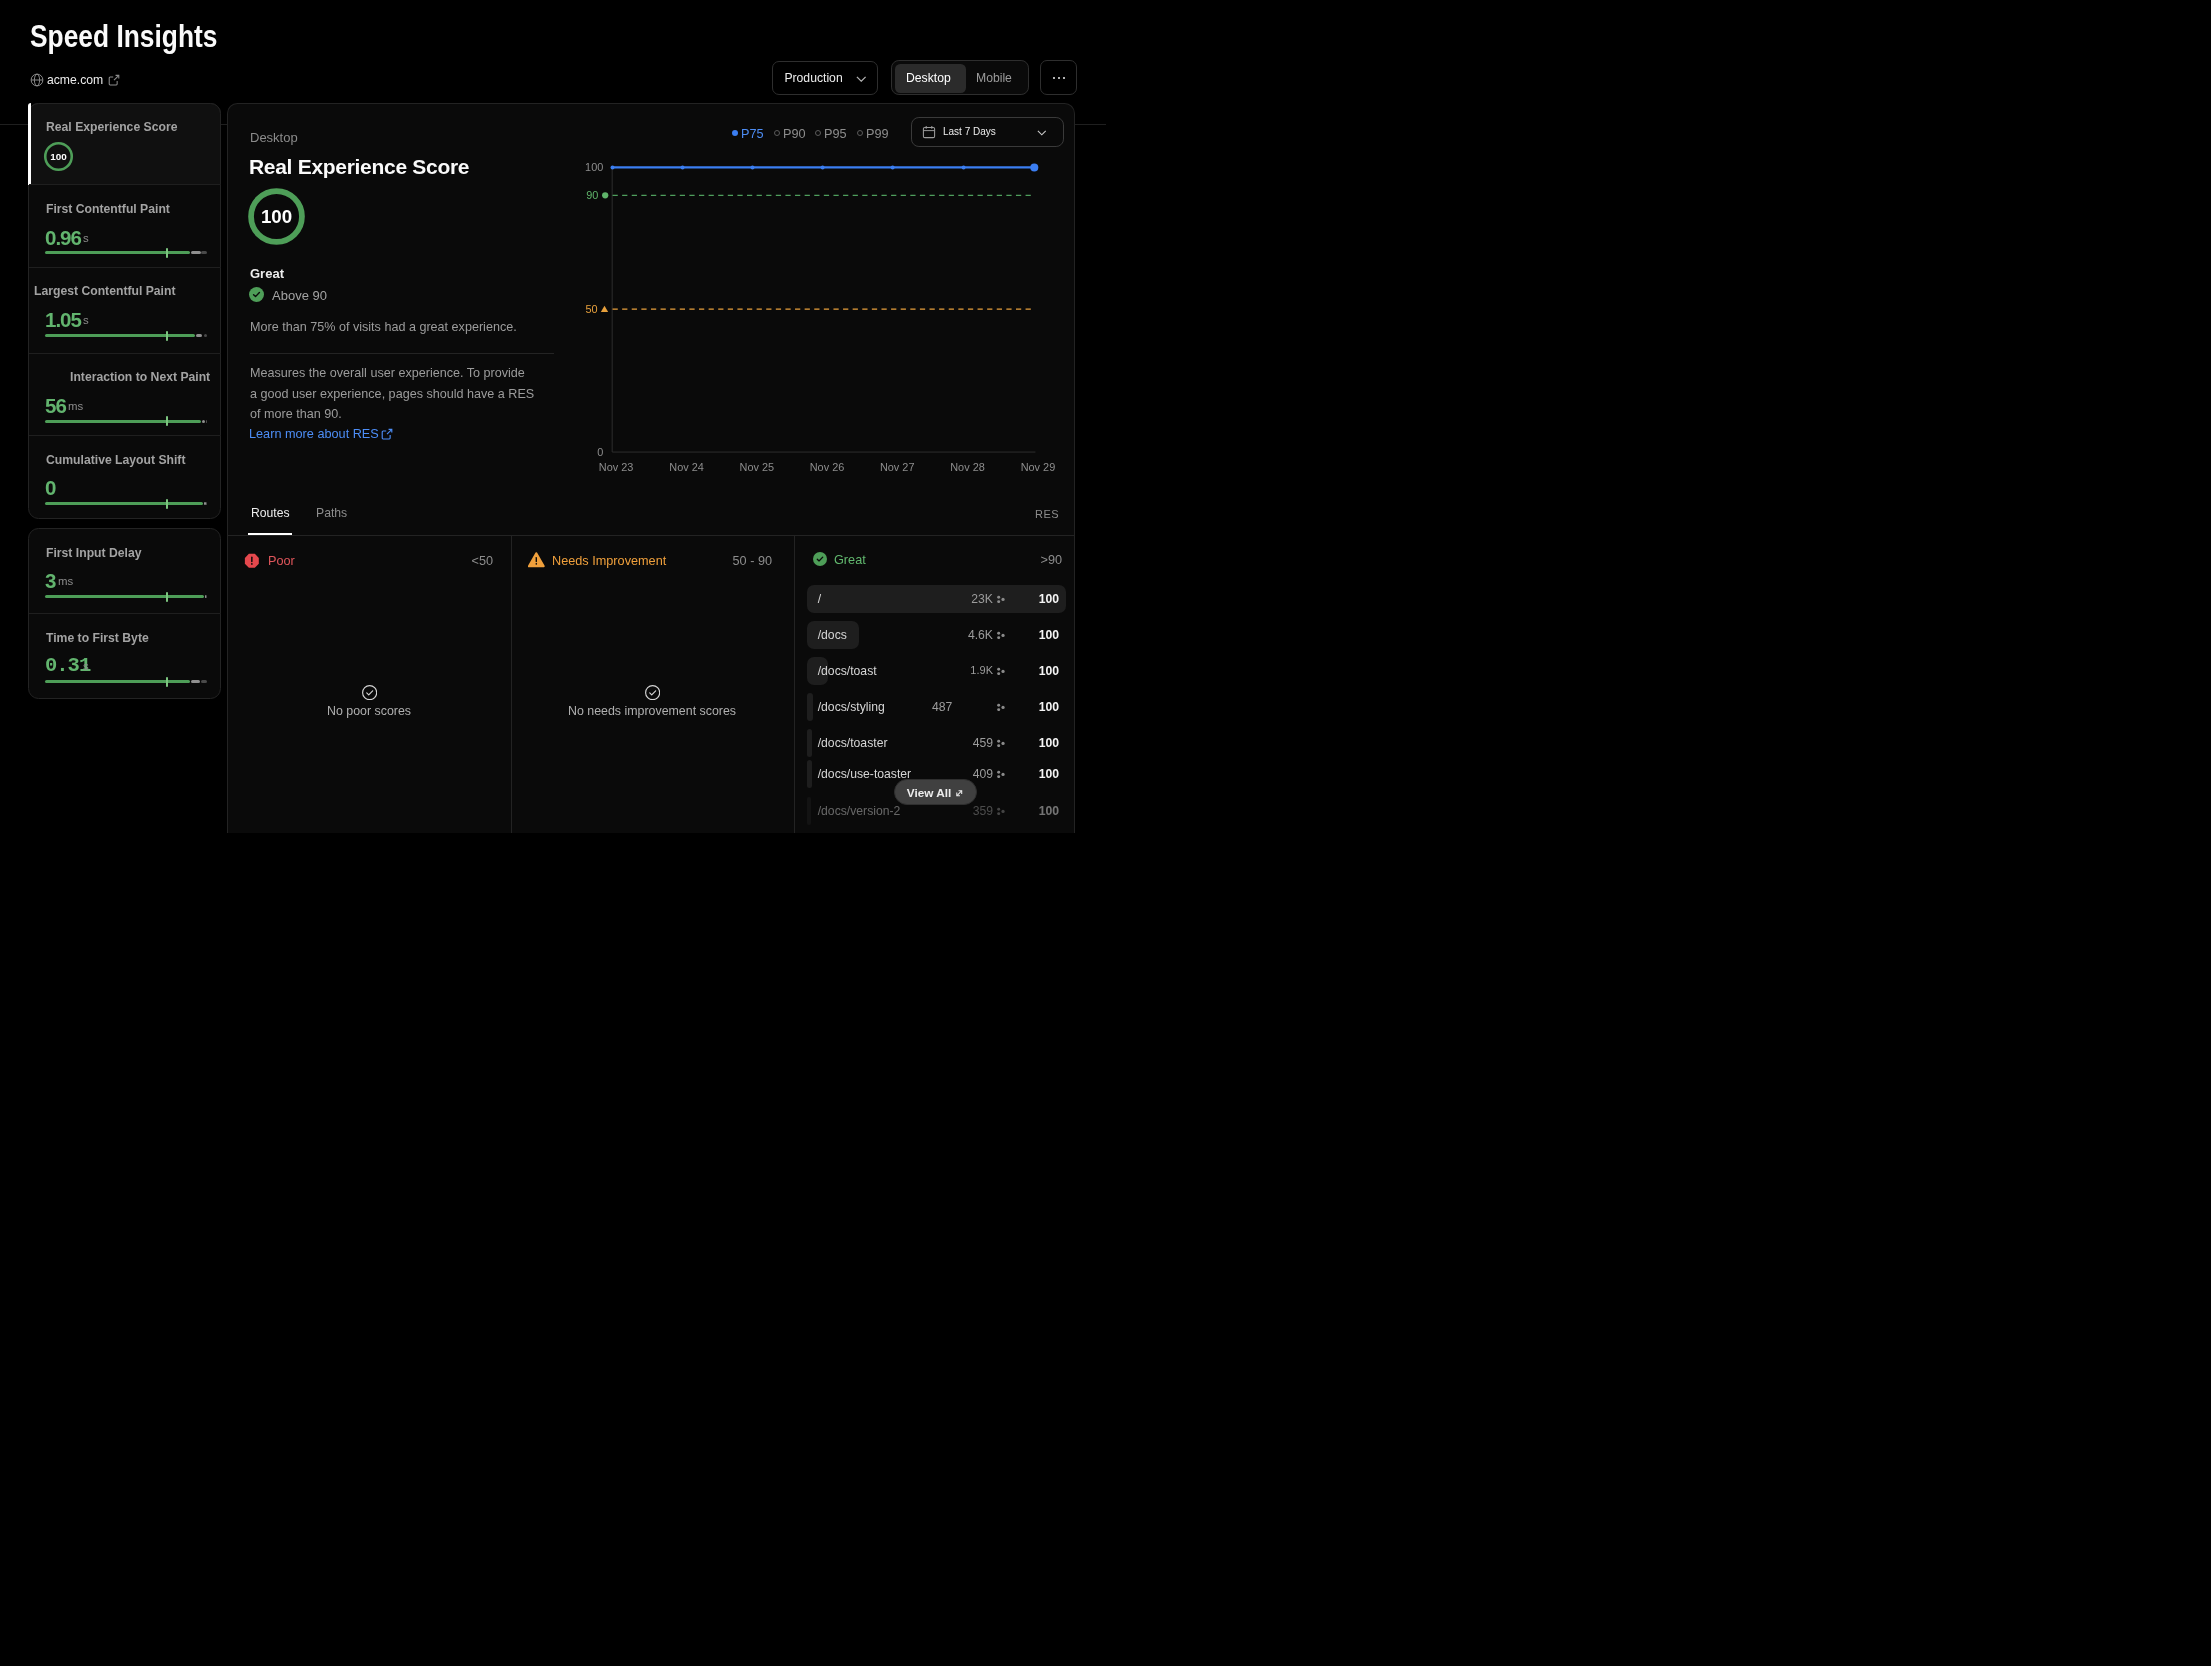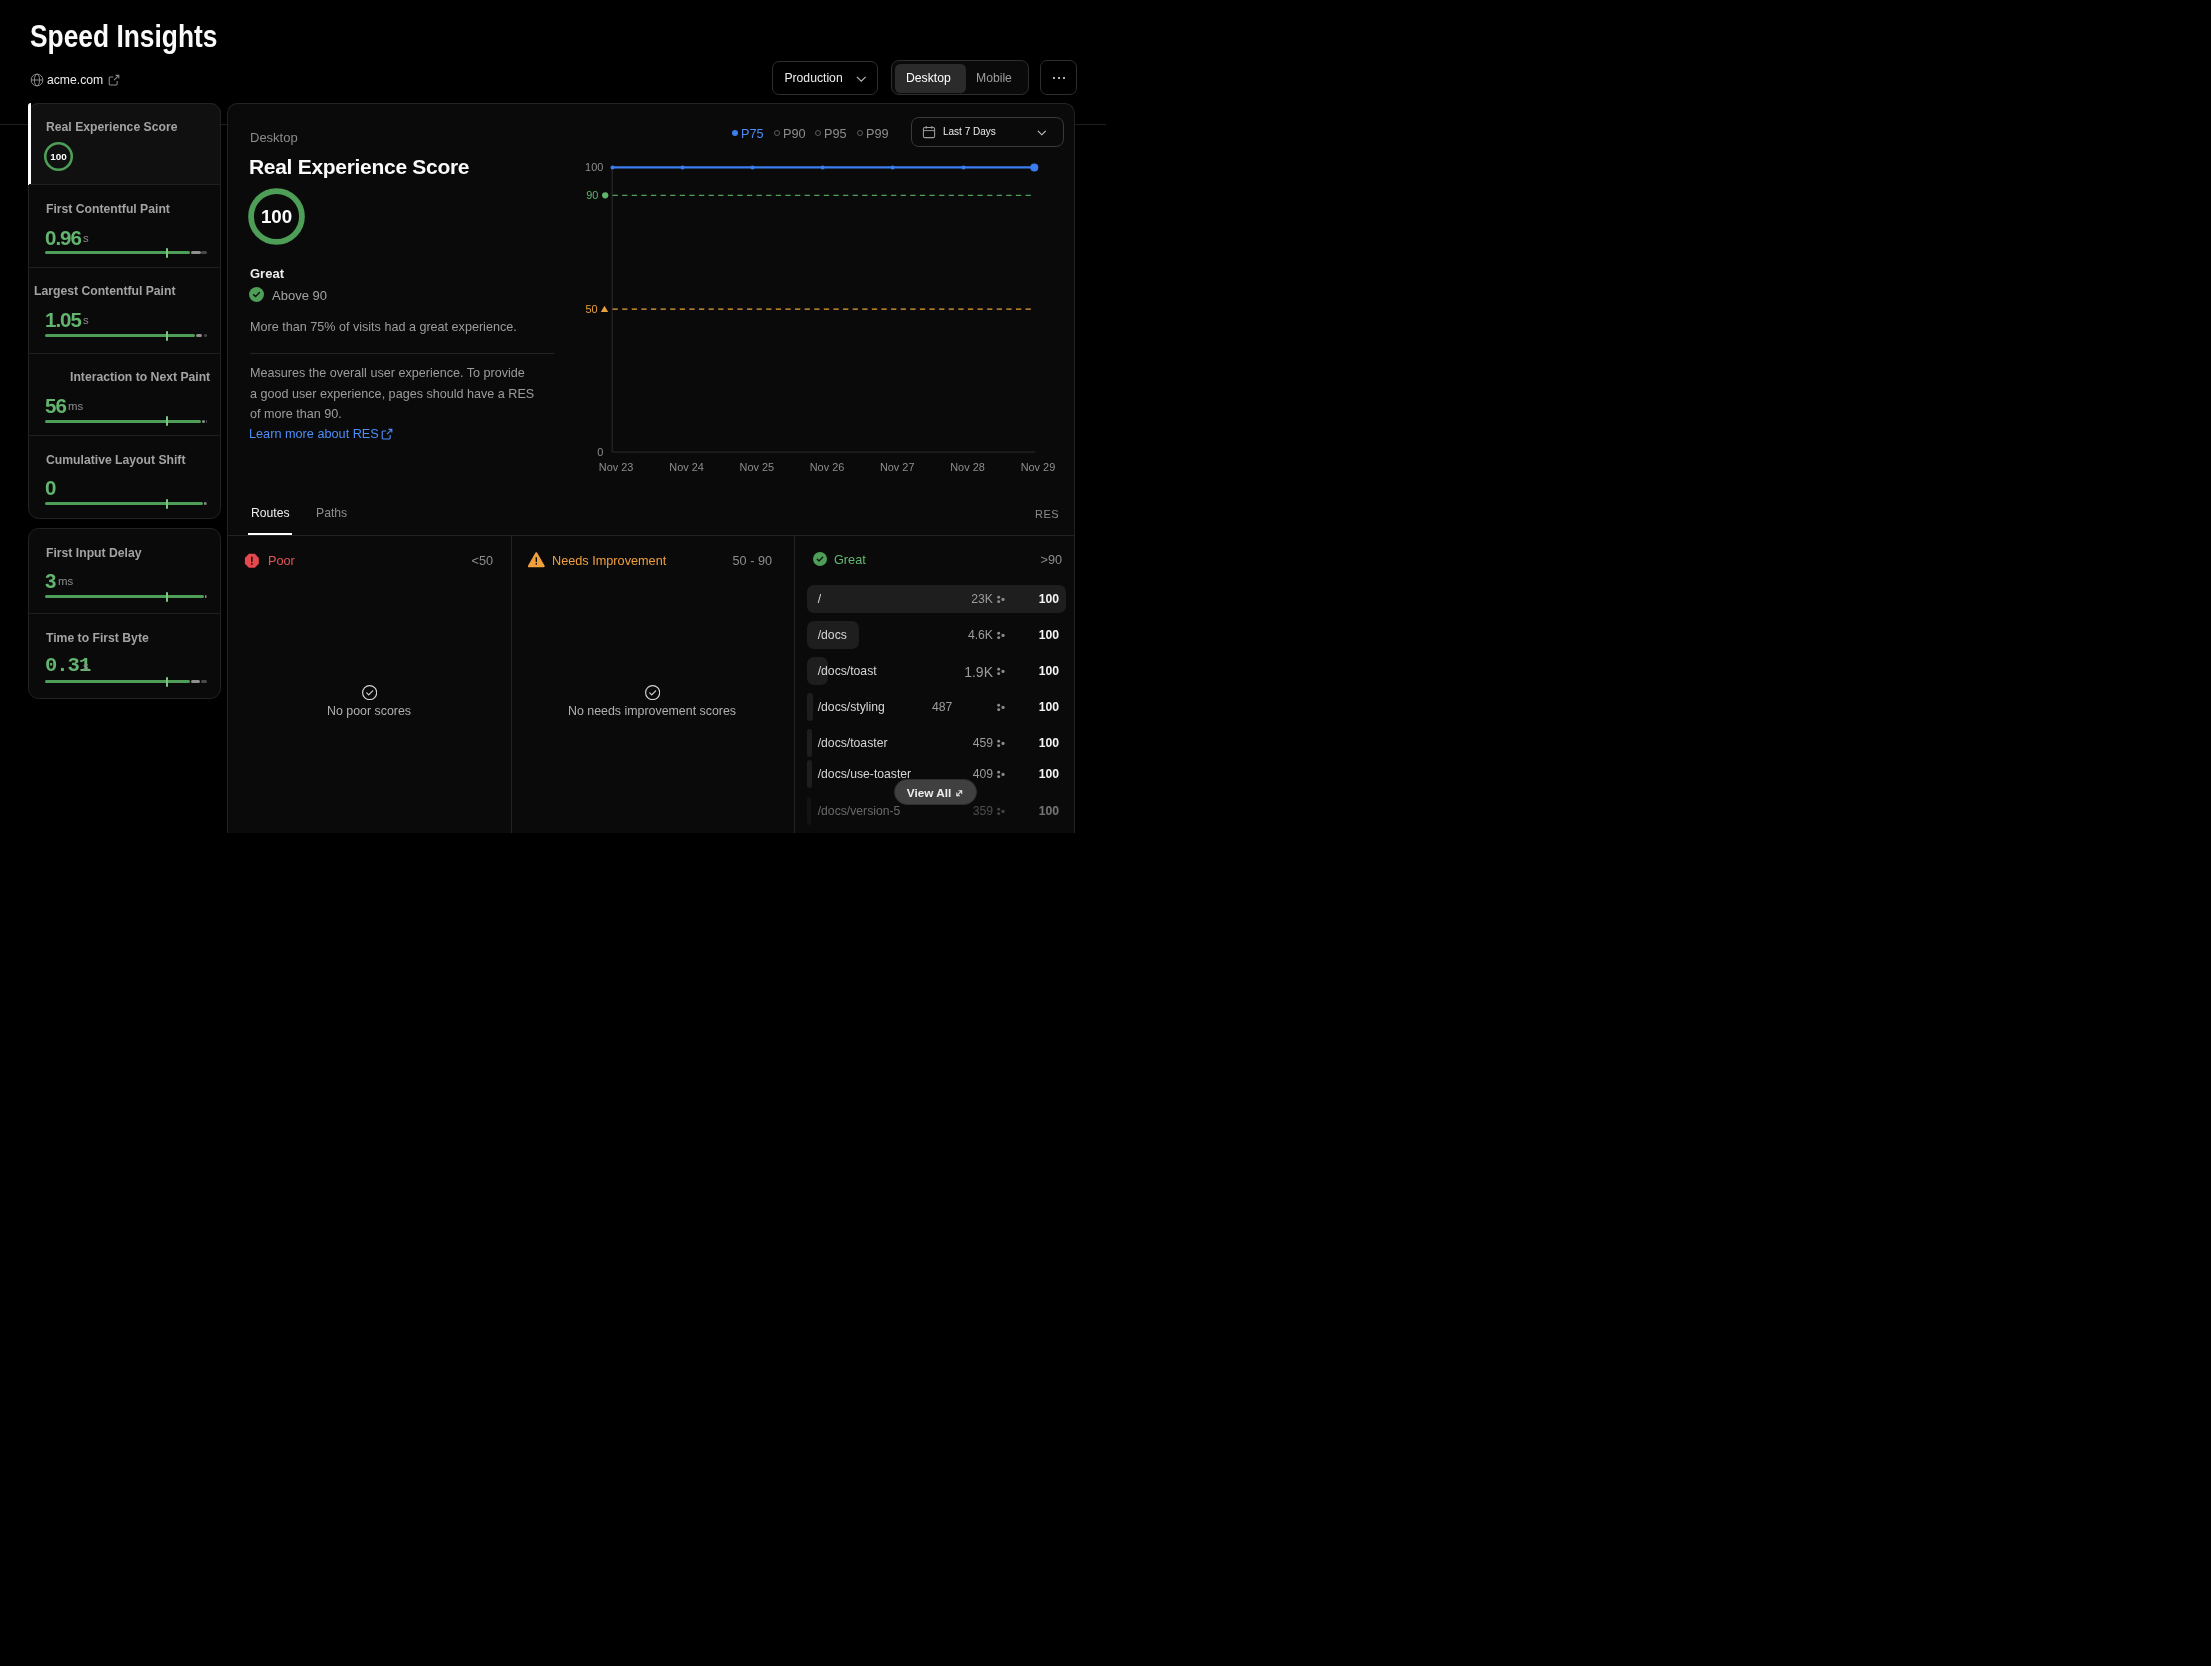--- a/index.html
+++ b/index.html
@@ -234,21 +234,21 @@
 <svg class="abs" style="left:190px;top:9.8px" width="7.9" height="8.7" viewBox="0 0 9 10" fill="#8b8b8b">
           <circle cx="1.9" cy="2.6" r="1.7"></circle>
           <circle cx="1.9" cy="7.6" r="1.7"></circle>
           <circle cx="6.9" cy="5.1" r="1.9"></circle>
         </svg>
 <span class="abs" style="left:208px;top:7px;width:44px;text-align:right;font-size:12.2px;font-weight:700;color:#f5f5f5;">100</span>
 </div>
 <div class="abs" style="left:807px;top:657px;width:259px;height:28px;opacity:1.0;">
 <div class="abs" style="left:0;top:0;width:21.4px;height:28px;background:#1e1e1e;border-radius:7px;"></div>
 <span class="abs" style="left:10.7px;top:7px;font-size:12.2px;color:#d6d6d6;">/docs/toast</span>
-<span class="abs" style="left:125px;top:7px;width:61px;text-align:right;font-size:14px;color:#9c9c9c;">1.9K</span>
+<span class="abs" style="left:125px;top:7px;width:61px;text-align:right;font-size:11px;color:#9c9c9c;">1.9K</span>
 <svg class="abs" style="left:190px;top:9.8px" width="7.9" height="8.7" viewBox="0 0 9 10" fill="#8b8b8b">
           <circle cx="1.9" cy="2.6" r="1.7"></circle>
           <circle cx="1.9" cy="7.6" r="1.7"></circle>
           <circle cx="6.9" cy="5.1" r="1.9"></circle>
         </svg>
 <span class="abs" style="left:208px;top:7px;width:44px;text-align:right;font-size:12.2px;font-weight:700;color:#f5f5f5;">100</span>
 </div>
 <div class="abs" style="left:807px;top:693px;width:259px;height:28px;opacity:1.0;">
 <div class="abs" style="left:0;top:0;width:5.5px;height:28px;background:#1e1e1e;border-radius:3.5px;"></div>
 <span class="abs" style="left:10.7px;top:7px;font-size:12.2px;color:#d6d6d6;">/docs/styling</span>
@@ -277,21 +277,21 @@
 <span class="abs" style="left:125px;top:7px;width:61px;text-align:right;font-size:12.2px;color:#9c9c9c;">409</span>
 <svg class="abs" style="left:190px;top:9.8px" width="7.9" height="8.7" viewBox="0 0 9 10" fill="#8b8b8b">
           <circle cx="1.9" cy="2.6" r="1.7"></circle>
           <circle cx="1.9" cy="7.6" r="1.7"></circle>
           <circle cx="6.9" cy="5.1" r="1.9"></circle>
         </svg>
 <span class="abs" style="left:208px;top:7px;width:44px;text-align:right;font-size:12.2px;font-weight:700;color:#f5f5f5;">100</span>
 </div>
 <div class="abs" style="left:807px;top:797px;width:259px;height:28px;opacity:0.45;">
 <div class="abs" style="left:0;top:0;width:4px;height:28px;background:#1e1e1e;border-radius:3.5px;"></div>
-<span class="abs" style="left:10.7px;top:7px;font-size:12.2px;color:#d6d6d6;">/docs/version-5</span>
+<span class="abs" style="left:10.7px;top:7px;font-size:12.2px;color:#d6d6d6;">/docs/version-2</span>
 <span class="abs" style="left:125px;top:7px;width:61px;text-align:right;font-size:12.2px;color:#9c9c9c;">359</span>
 <svg class="abs" style="left:190px;top:9.8px" width="7.9" height="8.7" viewBox="0 0 9 10" fill="#8b8b8b">
           <circle cx="1.9" cy="2.6" r="1.7"></circle>
           <circle cx="1.9" cy="7.6" r="1.7"></circle>
           <circle cx="6.9" cy="5.1" r="1.9"></circle>
         </svg>
 <span class="abs" style="left:208px;top:7px;width:44px;text-align:right;font-size:12.2px;font-weight:700;color:#f5f5f5;">100</span>
 </div>
 <div class="abs" style="left:894px;top:779px;width:83px;height:26px;border:0.9px solid #2f2f2f;border-radius:13px;background:#404040;">
 <span class="abs" style="left:11.8px;top:6.1px;font-size:11.8px;font-weight:600;color:#ededed;">View All</span>

